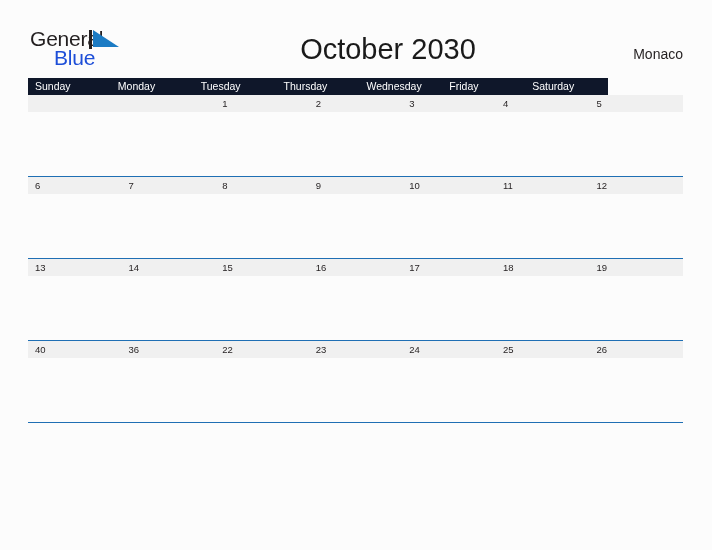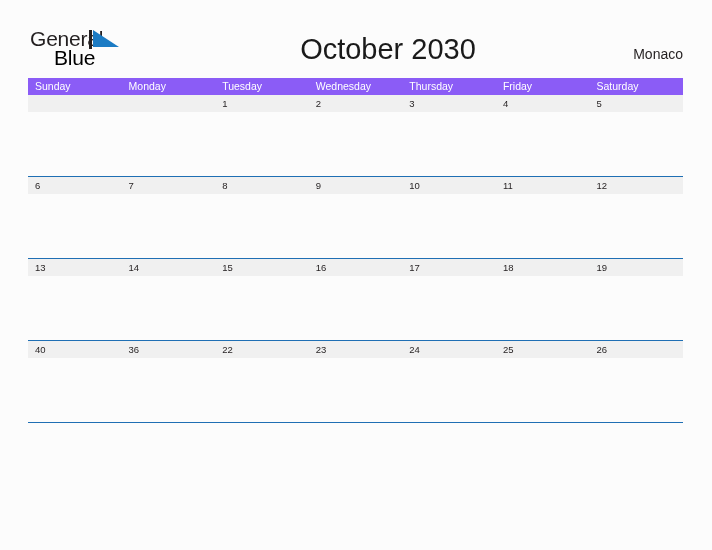--- a/index.html
+++ b/index.html
@@ -39,21 +39,21 @@
     color: #231f20;
     letter-spacing: -0.2px;
     line-height: 22px;
     font-family: "Liberation Sans", sans-serif;
   }
   #brand-word-blue {
     position: absolute;
     left: 24px;
     top: 19px;
     font-size: 21px;
-    color: #000000;
+    color: #1d4ed8;
     letter-spacing: -0.2px;
     line-height: 22px;
     font-family: "Liberation Sans", sans-serif;
   }
   #brand-mark {
     position: absolute;
     left: 59px;
     top: 2px;
     width: 31px;
     height: 19px;
@@ -85,23 +85,23 @@
   
   #calendar-grid {
     position: absolute;
     left: 28px;
     top: 78px;
     width: 655px;
   }
 
   .weekday-header-row {
     display: flex;
-    width: 655px;
+    width: 580px;
     height: 17px;
-    background: #8b5cf6;
+    background: #0f172a;
   }
   .weekday-header-cell {
     flex: 1 1 0;
     color: #ffffff;
     font-size: 10.5px;
     line-height: 17px;
     padding-left: 7px;
     box-sizing: border-box;
     font-family: "Liberation Sans", sans-serif;
     white-space: nowrap;
@@ -161,22 +161,22 @@
   <div id="region-label">Monaco</div>
 
 </div>
 
 <div id="calendar-grid">
 
   <div class="weekday-header-row">
     <div class="weekday-header-cell">Sunday</div>
     <div class="weekday-header-cell">Monday</div>
     <div class="weekday-header-cell">Tuesday</div>
+    <div class="weekday-header-cell">Thursday</div>
     <div class="weekday-header-cell">Wednesday</div>
-    <div class="weekday-header-cell">Thursday</div>
     <div class="weekday-header-cell">Friday</div>
     <div class="weekday-header-cell">Saturday</div>
   </div>
 
   <div class="week-row first-week">
     <div class="week-date-band">
       <div class="day-cell"></div>
       <div class="day-cell"></div>
       <div class="day-cell">1</div>
       <div class="day-cell">2</div>

